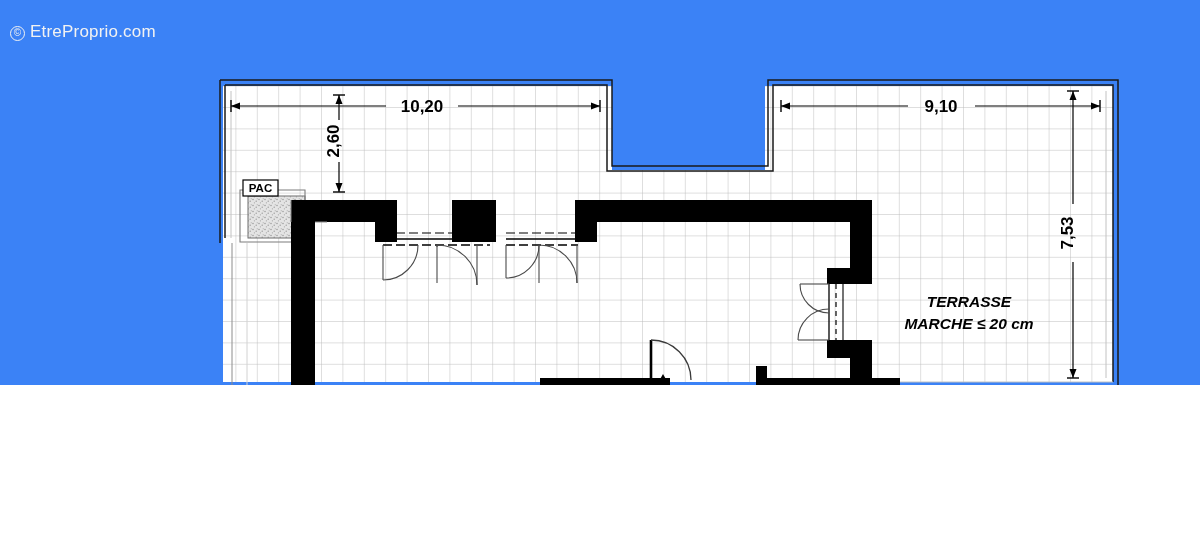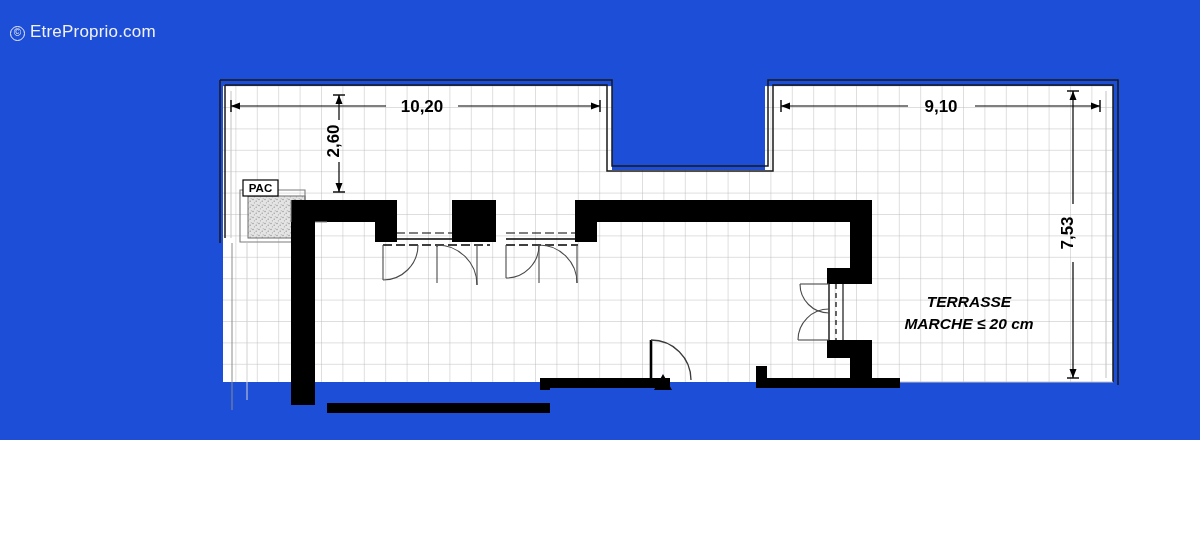--- a/index.html
+++ b/index.html
@@ -7,22 +7,22 @@
     margin: 0;
     padding: 0;
     background: #ffffff;
   }
   body {
     font-family: "Liberation Sans", sans-serif;
   }
   #plan-root {
     position: relative;
     width: 1200px;
-    height: 440px;
-    background: #1d4ed8;
+    height: 385px;
+    background: #3b82f6;
     overflow: hidden;
   }
   #plan-svg {
     position: absolute;
     left: 0;
     top: 0;
     width: 1200px;
     height: 549px;
     display: block;
   }

